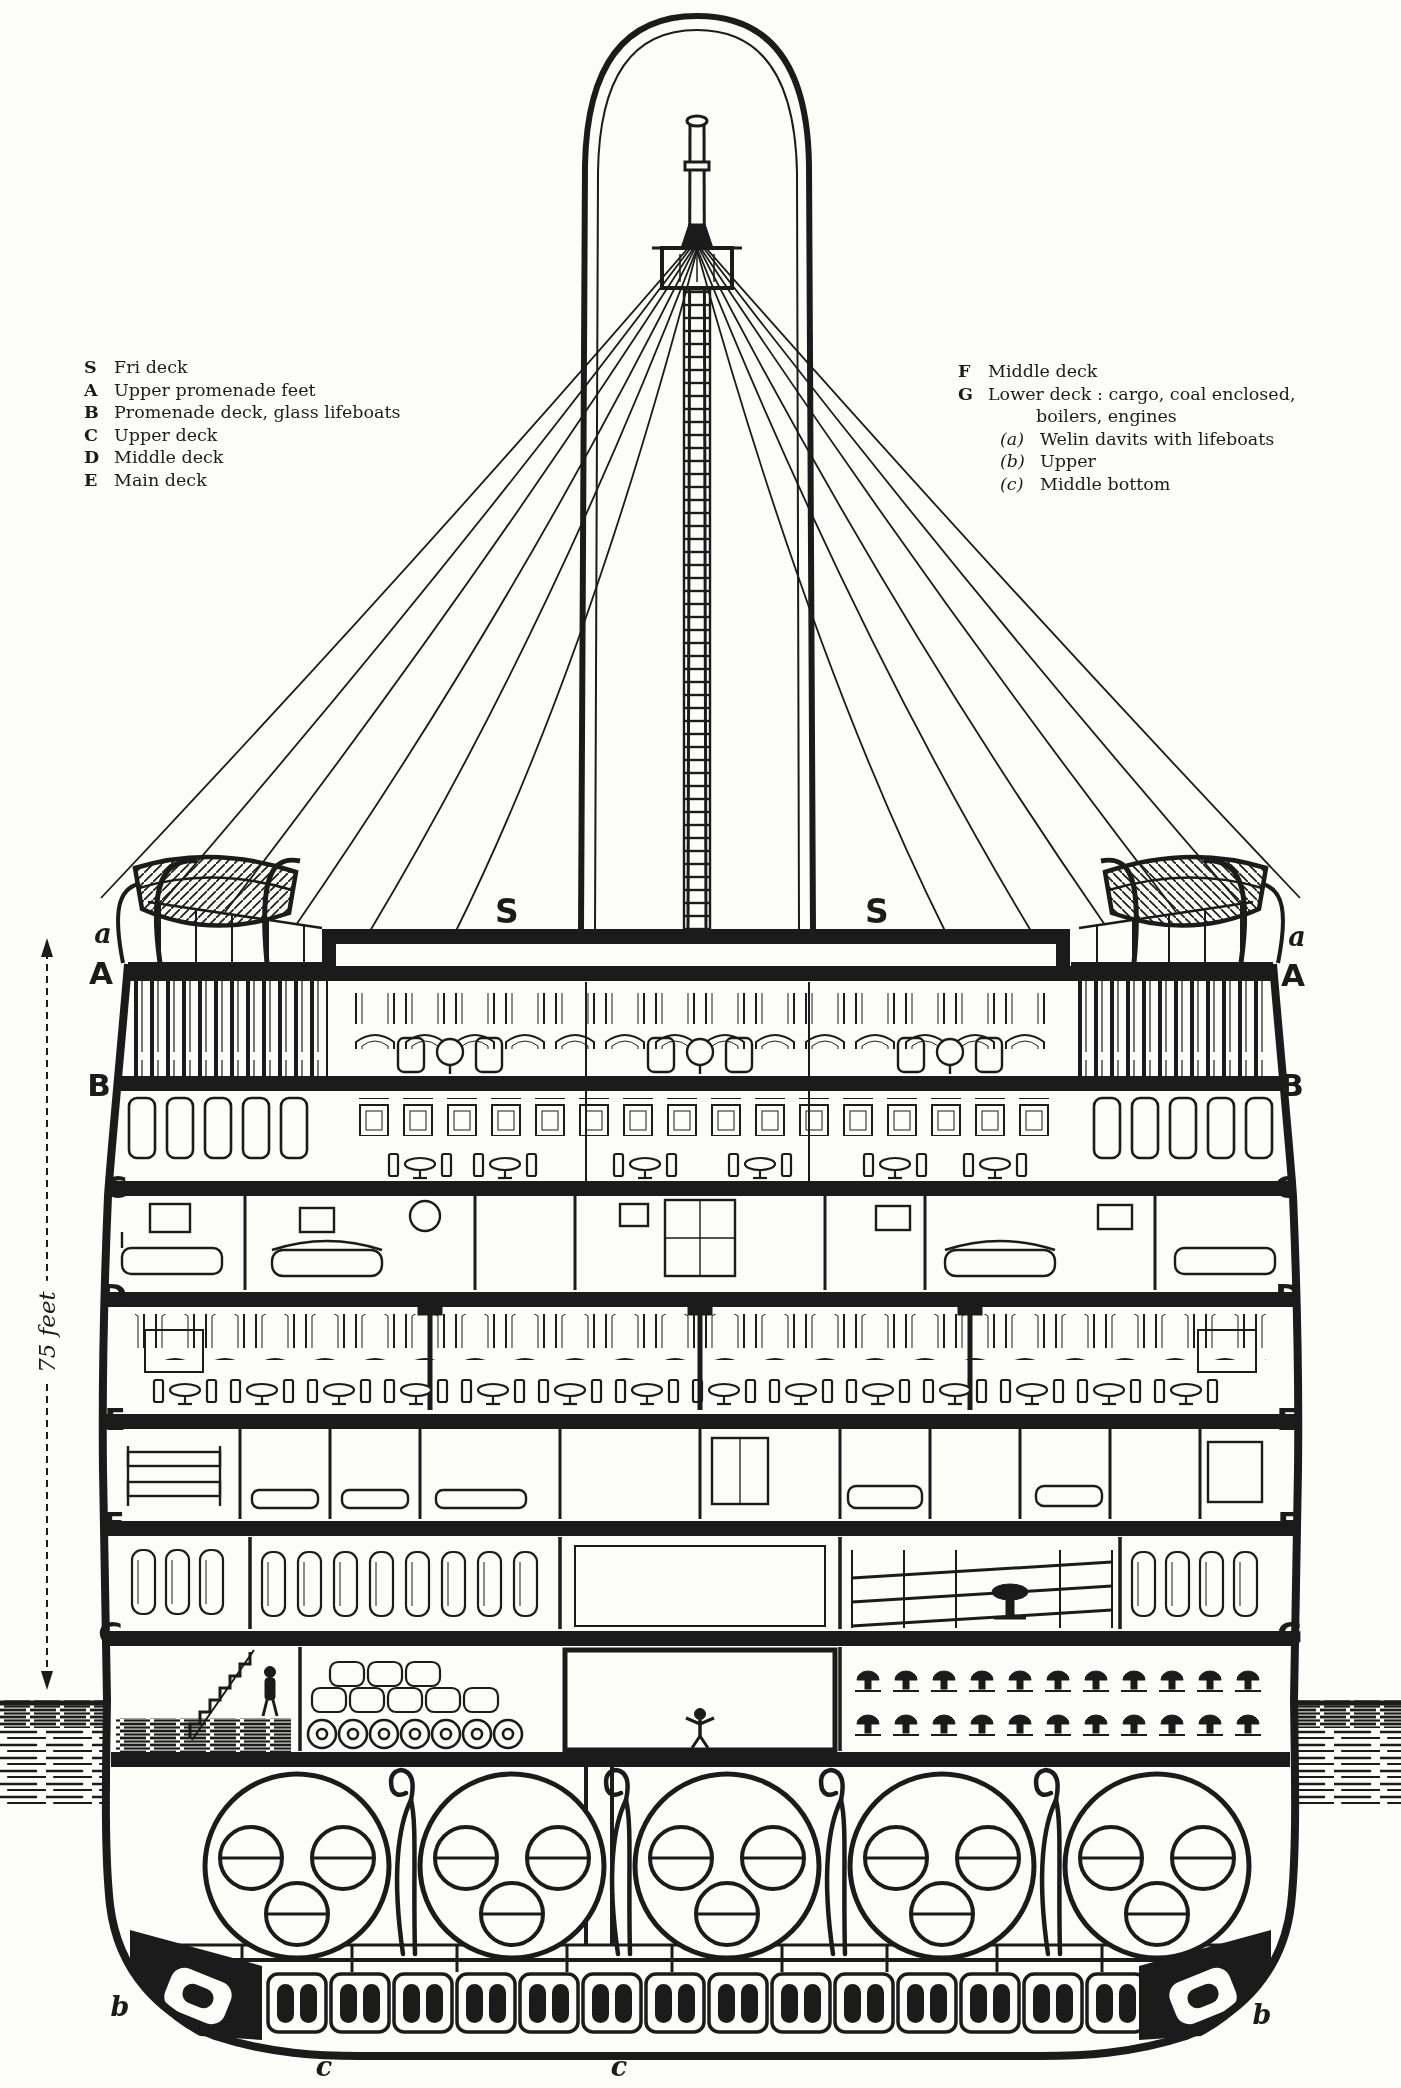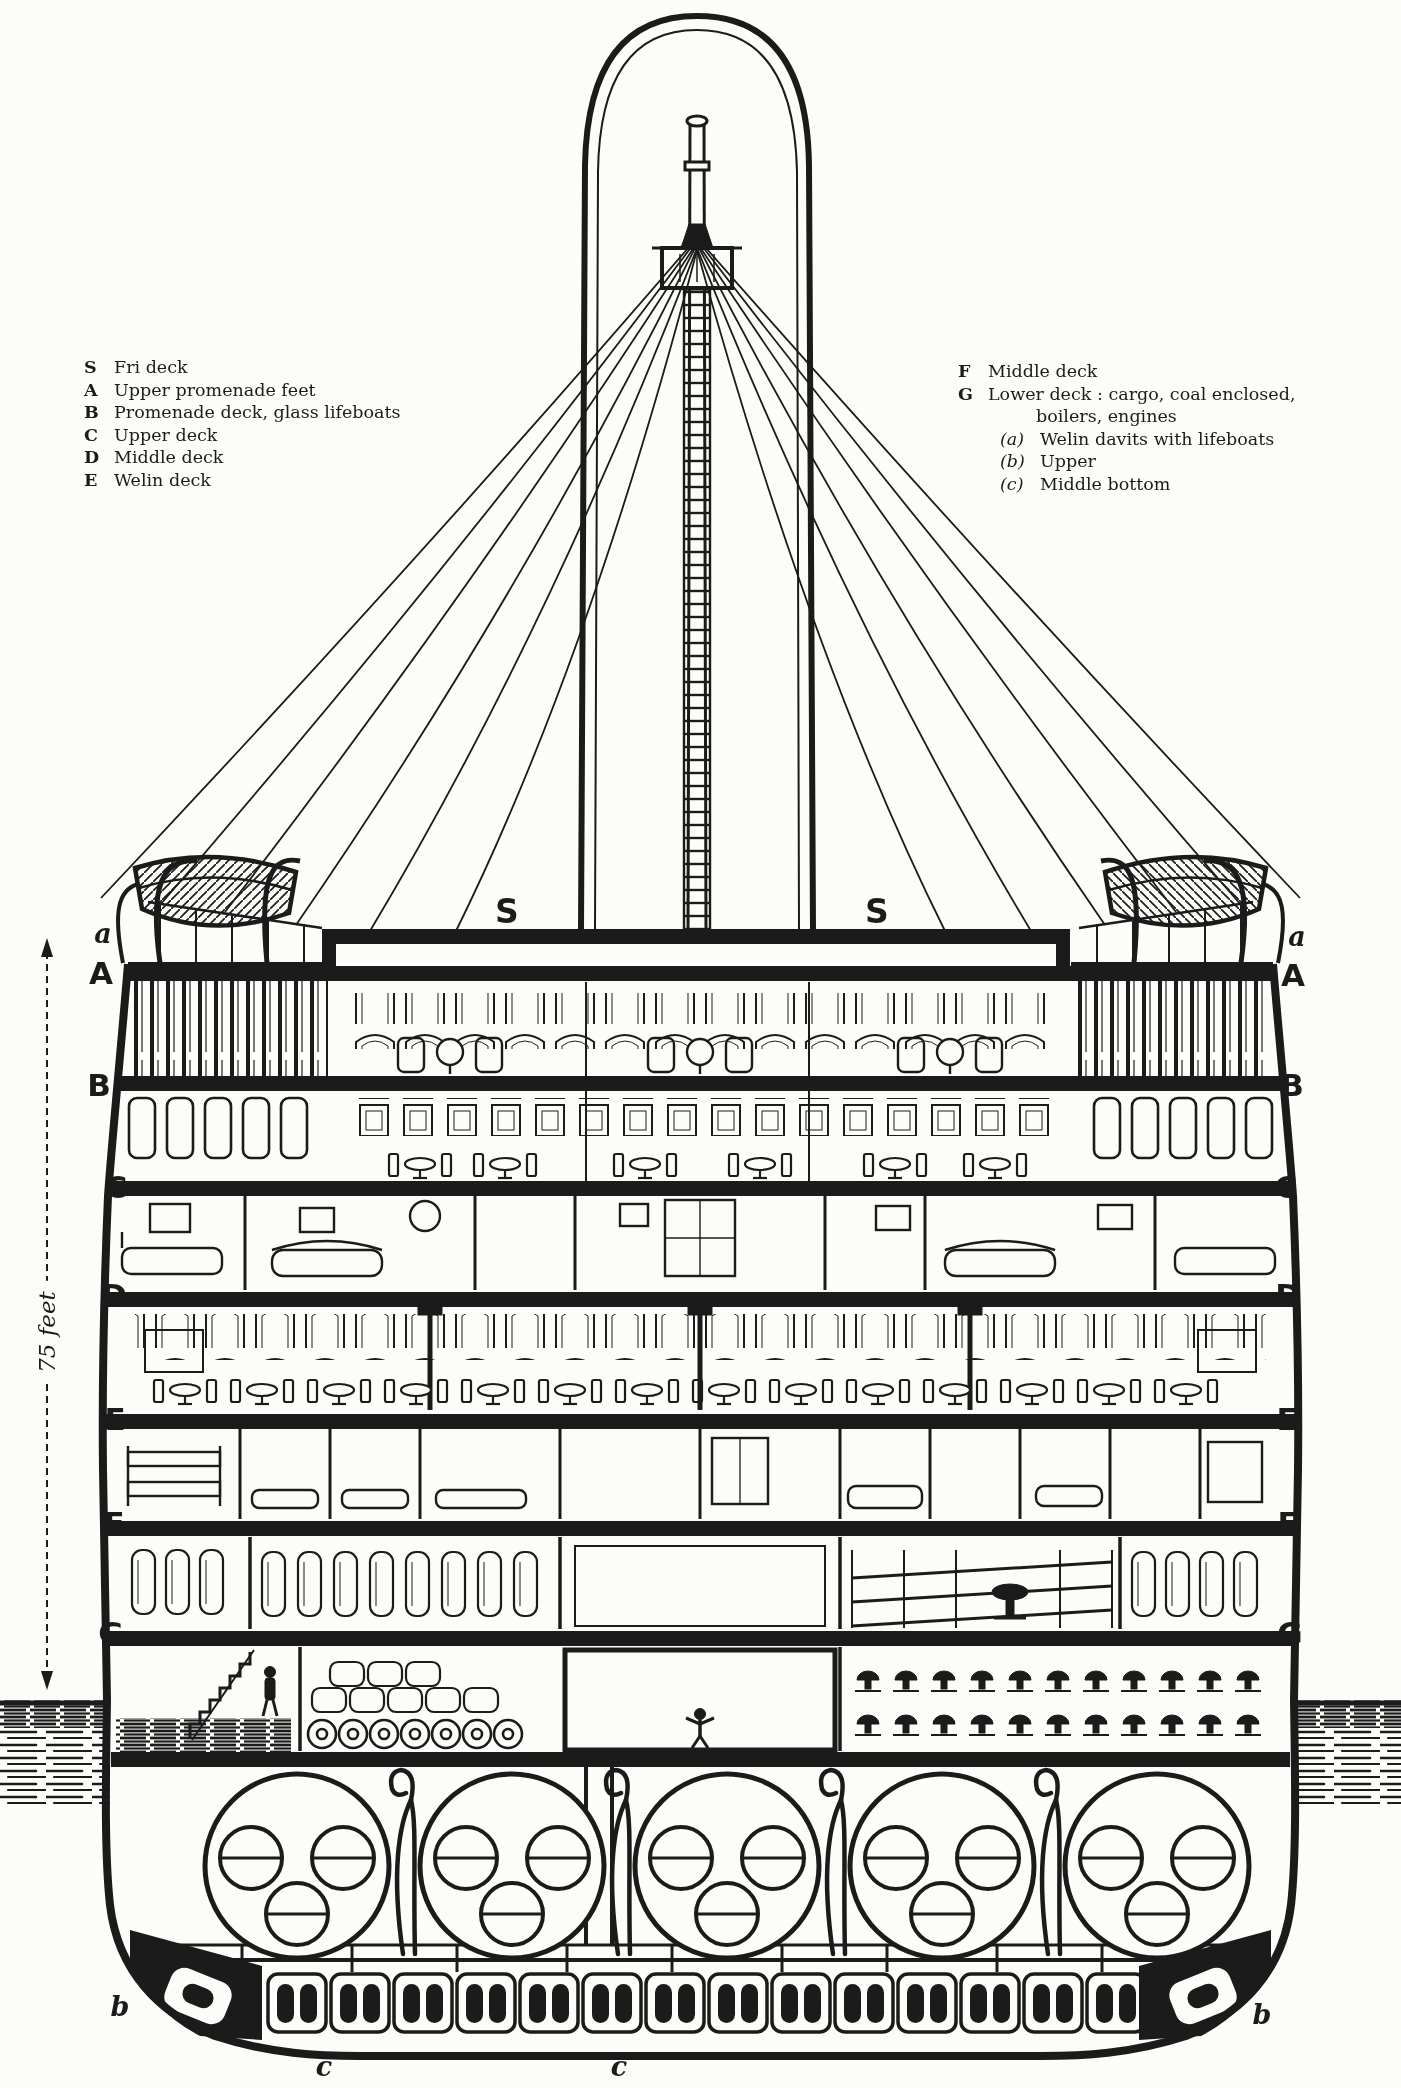--- a/index.html
+++ b/index.html
@@ -507,21 +507,21 @@
   <div class="row">
         <span class="k">C</span>
         <span>Upper deck</span>
       </div>
   <div class="row">
         <span class="k">D</span>
         <span>Middle deck</span>
       </div>
   <div class="row">
         <span class="k">E</span>
-        <span>Welin deck</span>
+        <span>Main deck</span>
       </div>
 </div>
 
 <div class="legend" style="left:958px;top:360px;">
   <div class="row">
         <span class="k">F</span>
         <span>Middle deck</span>
       </div>
   <div class="row">
         <span class="k">G</span>

